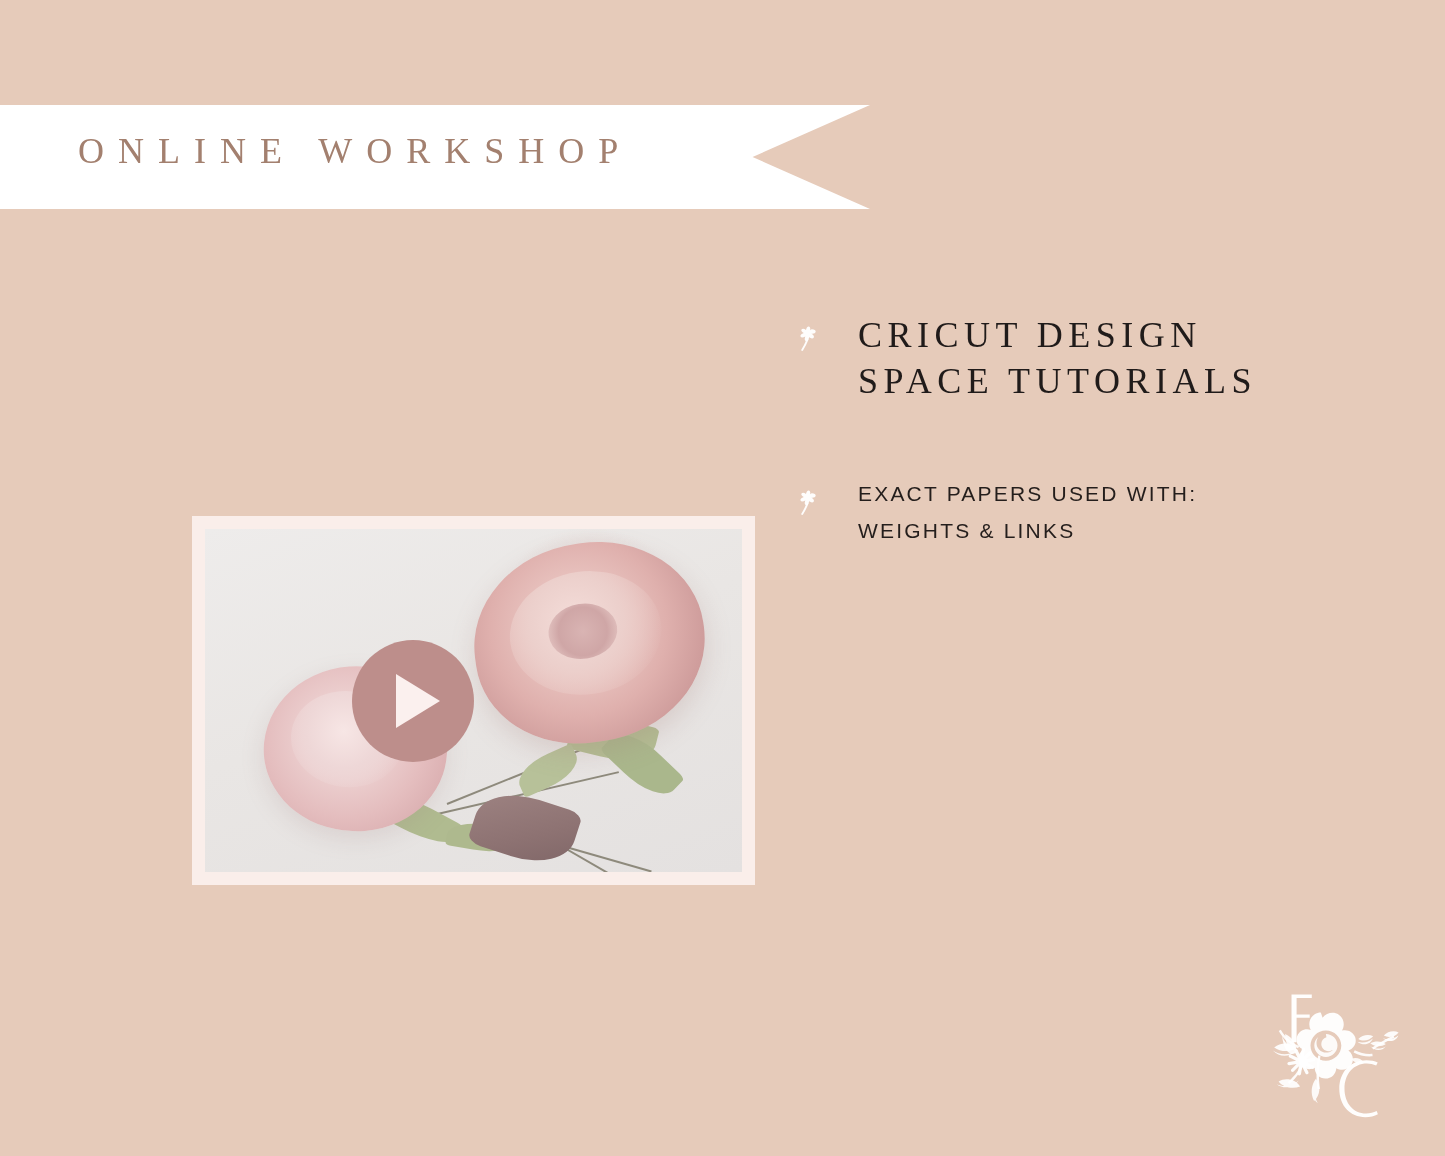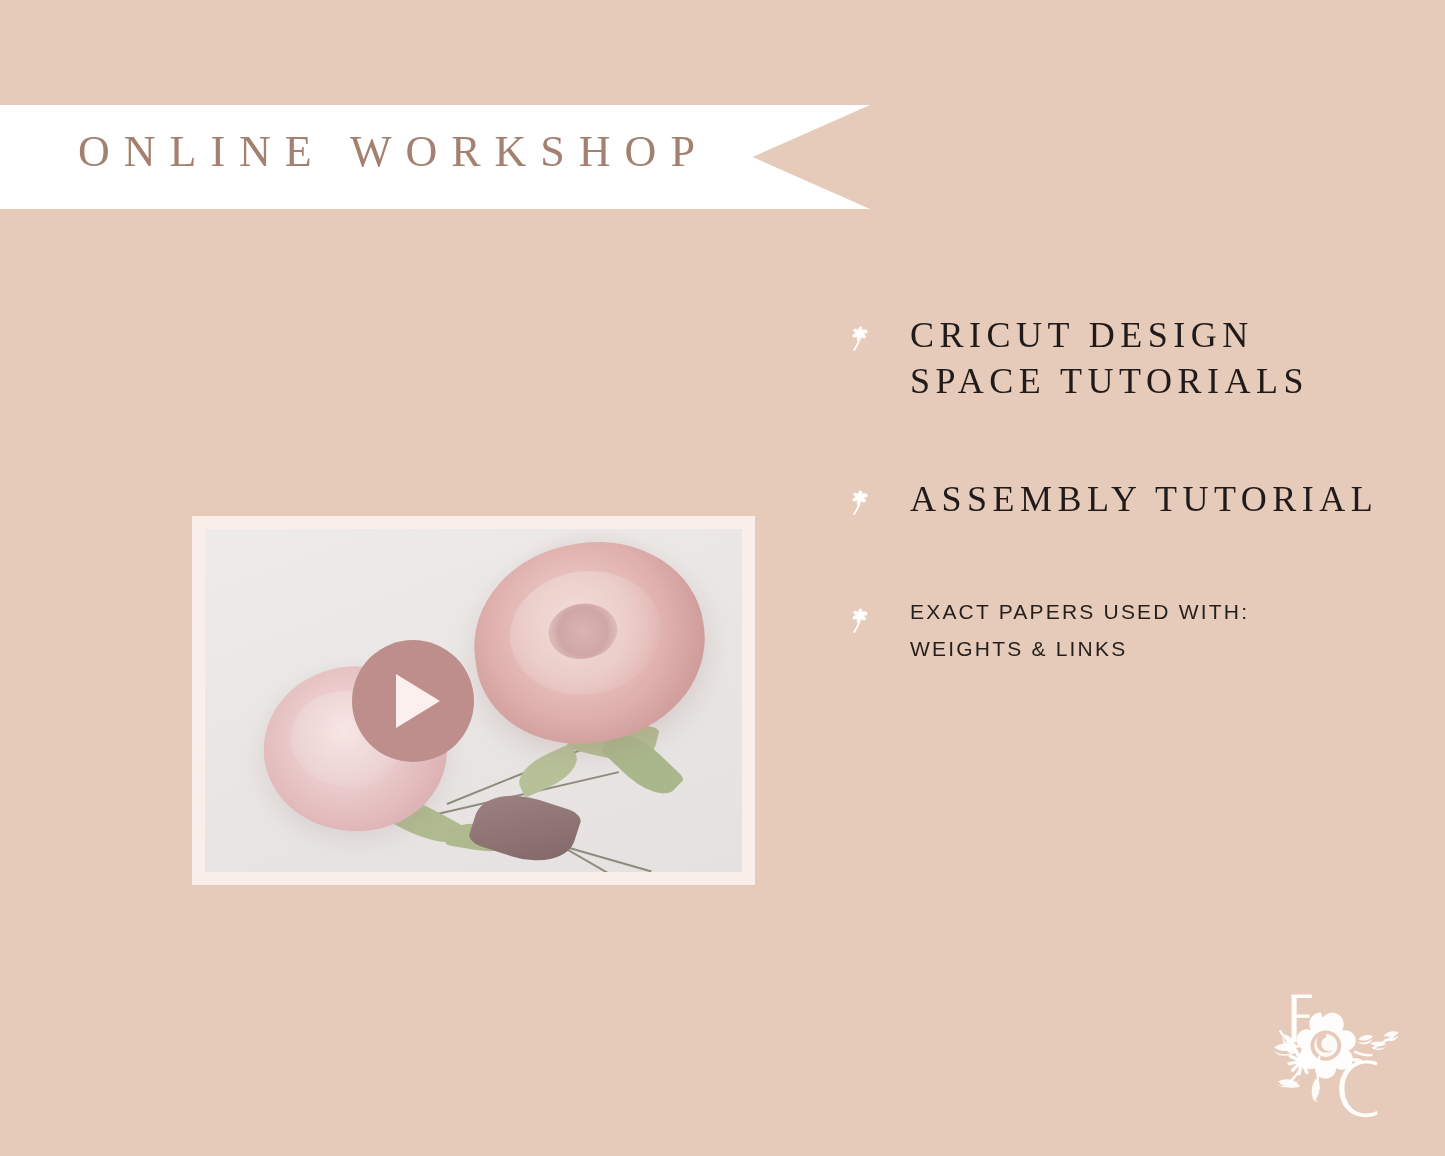--- a/index.html
+++ b/index.html
@@ -31,21 +31,21 @@
     clip-path: polygon(0 0, 100% 0, 86.5% 50%, 100% 100%, 0 100%);
   }
   .banner-title {
     position: absolute;
     left: 78px;
     top: 0;
     height: 92px;
     display: flex;
     align-items: center;
     font-family: "Liberation Serif", serif;
-    font-size: 44px;
+    font-size: 36px;
     font-weight: 400;
     letter-spacing: 14px;
     color: #a3806f;
     white-space: nowrap;
   }
 
   
   .media-card {
     position: absolute;
     left: 192px;
@@ -168,21 +168,21 @@
     height: 0;
     margin-left: 10px;
     border-left: 44px solid #fbf0ee;
     border-top: 27px solid transparent;
     border-bottom: 27px solid transparent;
   }
 
   
   .feature-list {
     position: absolute;
-    left: 844px;
+    left: 792px;
     top: 312px;
     width: 600px;
   }
   .feature-item {
     position: relative;
     padding-left: 66px;
     margin-bottom: 60px;
   }
   .feature-item:last-child { margin-bottom: 0; }
   .bullet-icon {
@@ -263,29 +263,20 @@
       <svg viewBox="0 0 28 28" width="28" height="28" aria-hidden="true">
         <path d="M15.5 3.2c2.6-.2 4.4 1.1 4.2 2.6-.2 1.5-2.2 2.3-4.3 1.9 1.9 1 3 2.6 2.4 3.8-.7 1.3-3 1.2-4.6-.2-.5 2.5-2 4.3-3.3 3.9-1.3-.4-1.6-2.6-.6-4.6-2.1 1.2-4.3 1.2-4.8 0-.5-1.2 1-2.9 3.3-3.5-1.9-.9-3-2.5-2.3-3.6.7-1.1 2.9-.9 4.5.5.3-2.2 1.6-3.8 2.9-3.5 1.2.3 1.7 1.9 1.3 3.8z" fill="#ffffff" opacity="0.95"></path>
         <path d="M11.6 13.4c-1.4 3.4-3.3 7.3-5.4 10.6" stroke="#ffffff" stroke-width="1.9" stroke-linecap="round" fill="none" opacity="0.95"></path>
       </svg>
     </span>
     <div class="feature-text">CRICUT DESIGN
 SPACE TUTORIALS</div>
   </div>
 
 
-  <div class="feature-item fi-3">
-    <span class="bullet-icon">
-      <svg viewBox="0 0 28 28" width="28" height="28" aria-hidden="true">
-        <path d="M15.5 3.2c2.6-.2 4.4 1.1 4.2 2.6-.2 1.5-2.2 2.3-4.3 1.9 1.9 1 3 2.6 2.4 3.8-.7 1.3-3 1.2-4.6-.2-.5 2.5-2 4.3-3.3 3.9-1.3-.4-1.6-2.6-.6-4.6-2.1 1.2-4.3 1.2-4.8 0-.5-1.2 1-2.9 3.3-3.5-1.9-.9-3-2.5-2.3-3.6.7-1.1 2.9-.9 4.5.5.3-2.2 1.6-3.8 2.9-3.5 1.2.3 1.7 1.9 1.3 3.8z" fill="#ffffff" opacity="0.95"></path>
-        <path d="M11.6 13.4c-1.4 3.4-3.3 7.3-5.4 10.6" stroke="#ffffff" stroke-width="1.9" stroke-linecap="round" fill="none" opacity="0.95"></path>
-      </svg>
-    </span>
-    <div class="feature-text">ASSEMBLY TUTORIAL</div>
-  </div>
 
   <div class="feature-item">
     <span class="bullet-icon">
       <svg viewBox="0 0 28 28" width="28" height="28" aria-hidden="true">
         <path d="M15.5 3.2c2.6-.2 4.4 1.1 4.2 2.6-.2 1.5-2.2 2.3-4.3 1.9 1.9 1 3 2.6 2.4 3.8-.7 1.3-3 1.2-4.6-.2-.5 2.5-2 4.3-3.3 3.9-1.3-.4-1.6-2.6-.6-4.6-2.1 1.2-4.3 1.2-4.8 0-.5-1.2 1-2.9 3.3-3.5-1.9-.9-3-2.5-2.3-3.6.7-1.1 2.9-.9 4.5.5.3-2.2 1.6-3.8 2.9-3.5 1.2.3 1.7 1.9 1.3 3.8z" fill="#ffffff" opacity="0.95"></path>
         <path d="M11.6 13.4c-1.4 3.4-3.3 7.3-5.4 10.6" stroke="#ffffff" stroke-width="1.9" stroke-linecap="round" fill="none" opacity="0.95"></path>
       </svg>
     </span>
     <div class="sub-text">EXACT PAPERS USED WITH:
 WEIGHTS &amp; LINKS</div>

